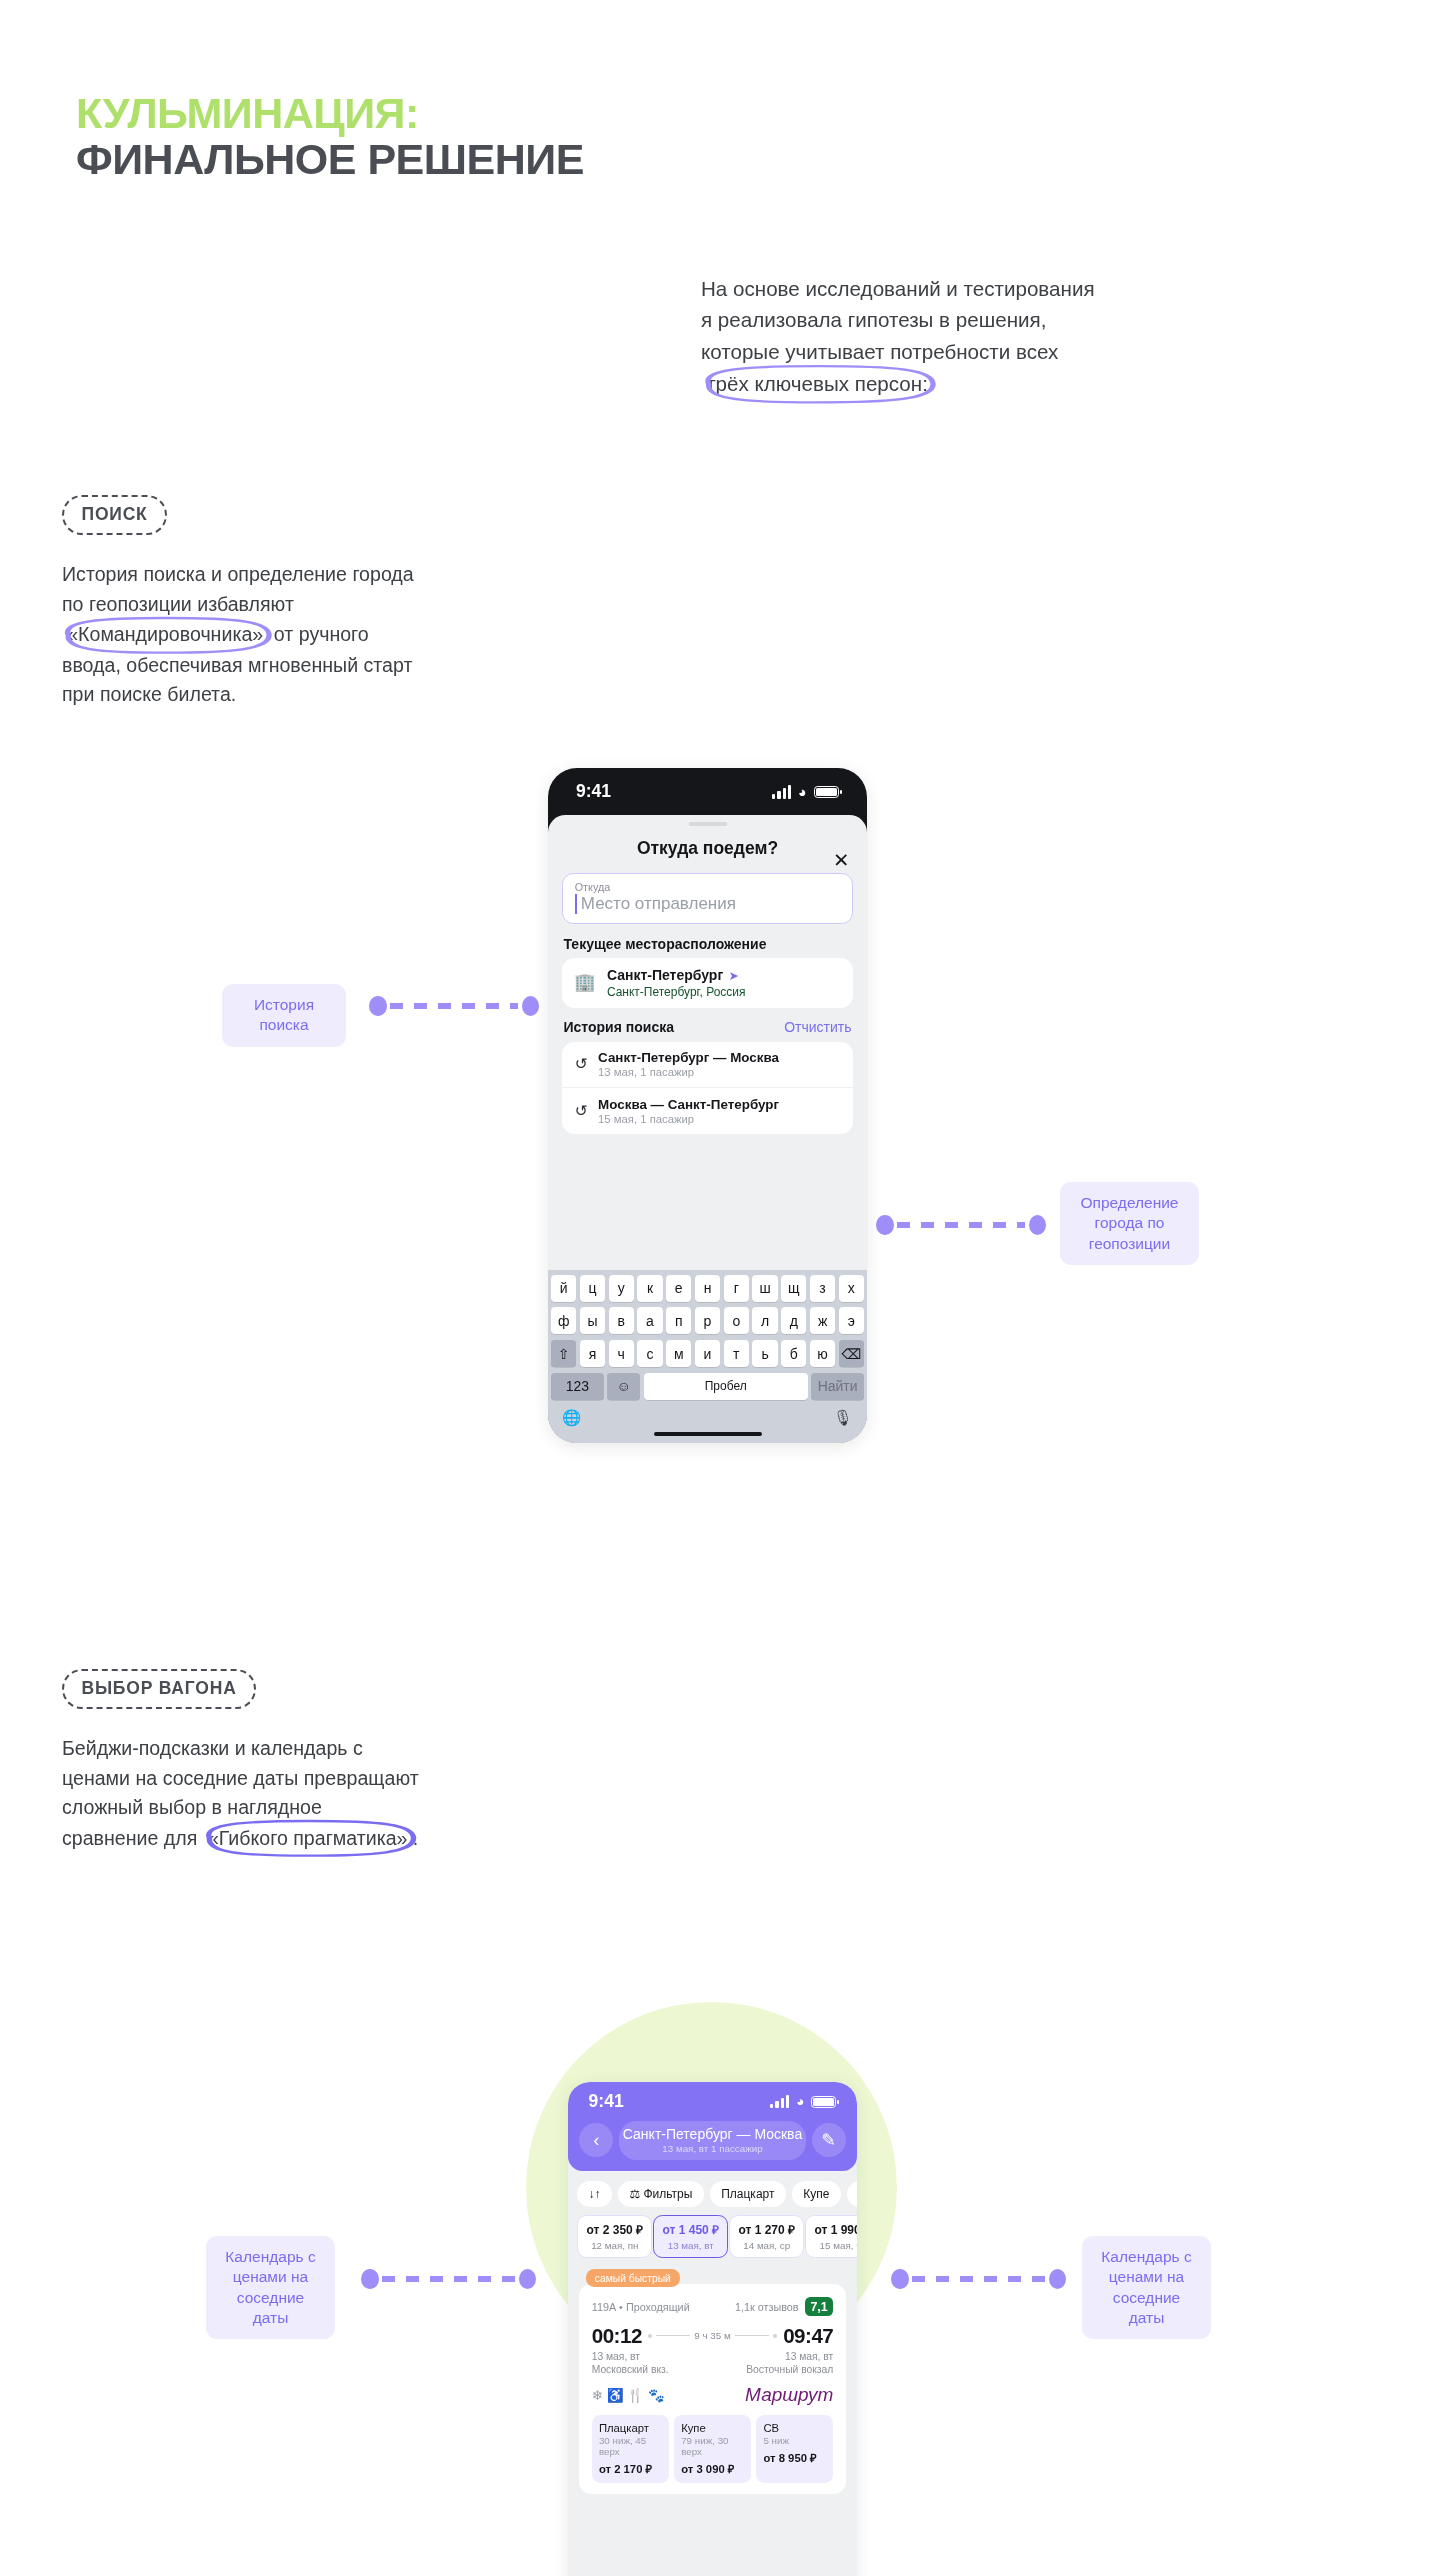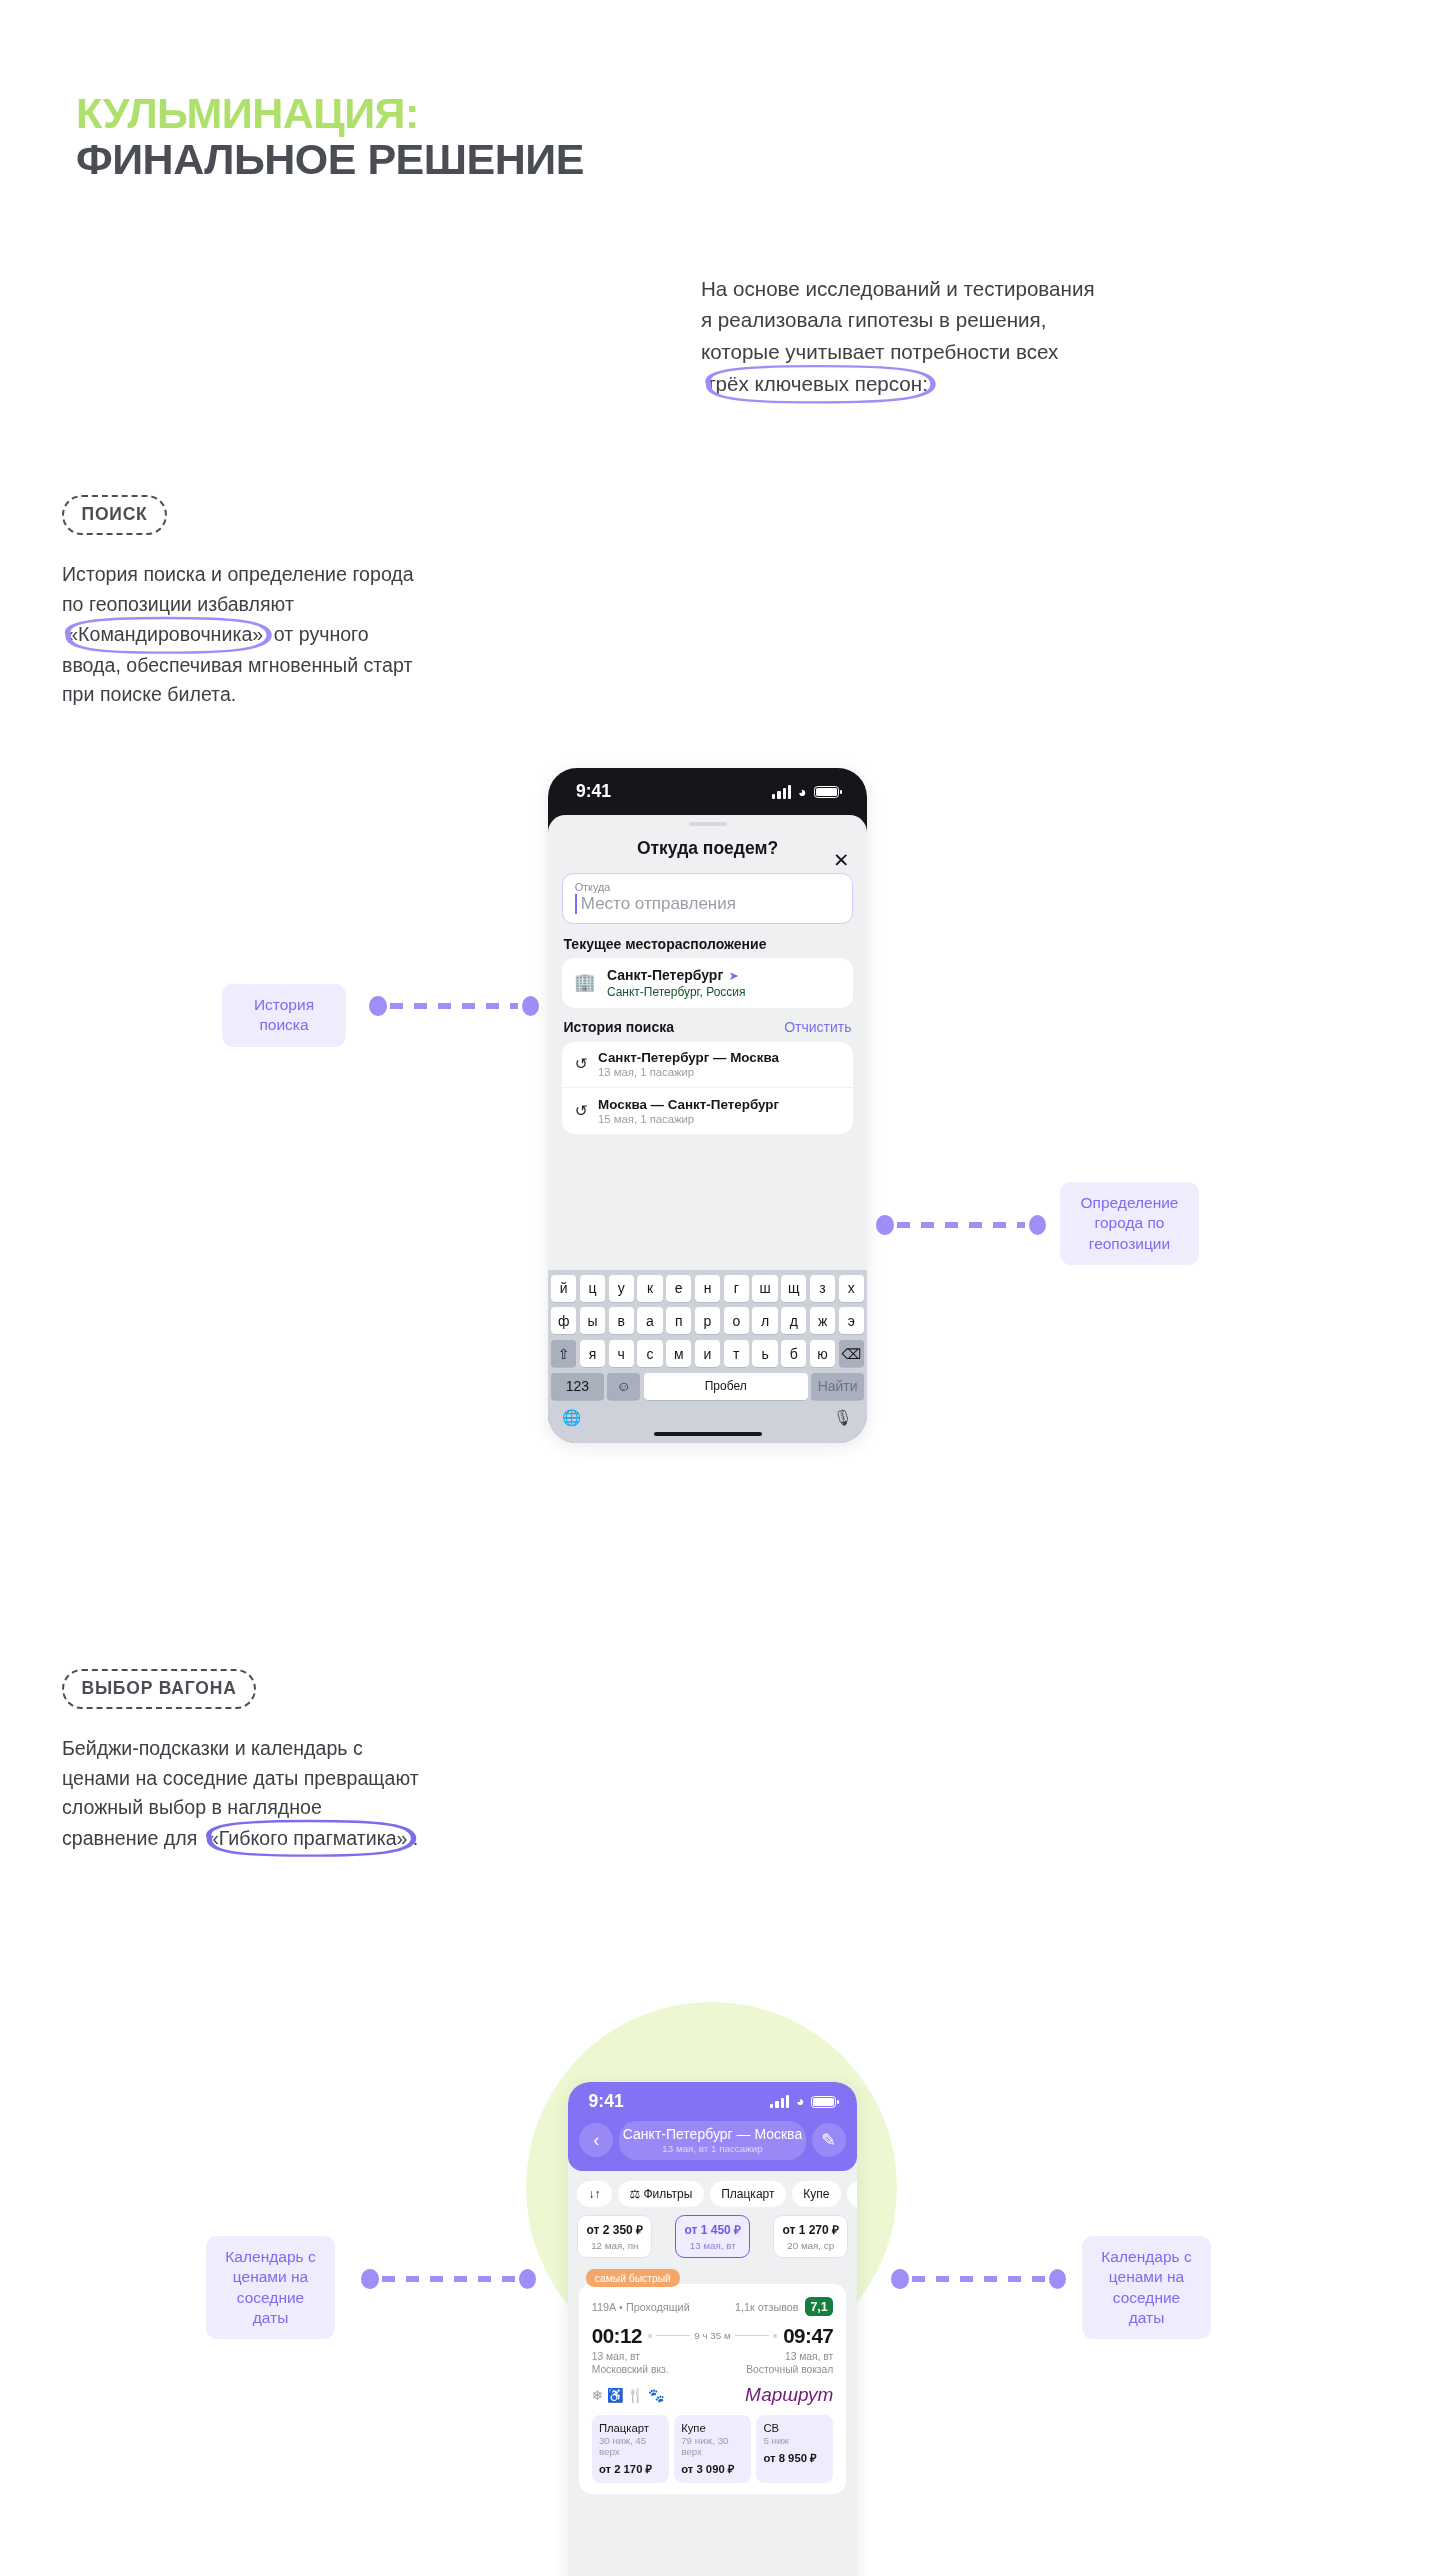--- a/index.html
+++ b/index.html
@@ -97,21 +97,21 @@
   #phone2 { left:568px; top:2082px; width:289px; height:531px; background:#eff0f2; border-radius:21.6px; }
   #p2-top { background:#8472f5; border-radius:21.6px 21.6px 14.4px 14.4px; padding-bottom:11.3px; color:#fff; }
   .p2-nav { display:flex; align-items:center; gap:6.2px; padding:6.2px 11.3px 0; }
   .navbtn { width:34px; height:34px; border-radius:50%; background:rgba(255,255,255,.17);
      display:flex; align-items:center; justify-content:center; font-size:17.5px; color:#fff; flex:0 0 auto; }
   .navmid { flex:1 1 auto; background:rgba(255,255,255,.17); border-radius:17.5px; padding:5.2px 0 6.2px; text-align:center; }
   .navmid .t { font-size:14px; }
   .navmid .s { font-size:9.8px; color:#ded9fd; margin-top:1px; }
   .chiprow { display:flex; gap:6.2px; padding:9.3px 9.3px 0; }
   .chip { background:#fff; border-radius:13.4px; padding:6.2px 11.3px; font-size:12px; color:#15161a; white-space:nowrap; }
-  .daterow { display:flex; gap:23px; padding:8.2px 9.3px 0; }
+  .daterow { display:flex; gap:1px; padding:8.2px 9.3px 0; }
   .datechip { background:#fff; border:1px solid #e2defa; border-radius:9.3px; padding:5.2px 8.2px 6.2px; text-align:center; white-space:nowrap; }
   .datechip.sel { background:#eeecfd; border-color:#6f5ae8; }
   .datechip .p { font-size:12px; font-weight:bold; color:#15161a; }
   .datechip.sel .p { color:#6f5ae8; }
   .datechip .d { font-size:9.8px; color:#8b8f96; margin-top:1.5px; }
   .datechip.sel .d { color:#8d84d6; }
   .fastbadge { display:inline-block; background:#f6a768; color:#fff; font-size:10.3px;
      border-radius:8.2px; padding:3.6px 9.3px; margin:11.3px 0 -7.2px 17.5px; position:relative; z-index:2; }
   .traincard { background:#fff; border-radius:12.4px; margin:0 11.3px; padding:13.4px 12.4px 10.3px; }
   .tc-top { display:flex; justify-content:space-between; align-items:center; font-size:10.8px; color:#8b8f96; }
@@ -377,21 +377,21 @@
       <span class="datechip">
         <span class="p" style="display: block;">от 2 350 ₽</span>
         <span class="d" style="display: block;">12 мая, пн</span>
       </span>
       <span class="datechip sel">
         <span class="p" style="display: block;">от 1 450 ₽</span>
         <span class="d" style="display: block;">13 мая, вт</span>
       </span>
       <span class="datechip">
         <span class="p" style="display: block;">от 1 270 ₽</span>
-        <span class="d" style="display: block;">20 мая, ср</span>
+        <span class="d" style="display: block;">14 мая, ср</span>
       </span>
       <span class="datechip">
         <span class="p" style="display: block;">от 1 990 ₽</span>
         <span class="d" style="display: block;">15 мая, чт</span>
       </span>
     </div>
 
   <div class="fastbadge">самый быстрый</div>
   <div class="traincard">
     <div class="tc-top">

